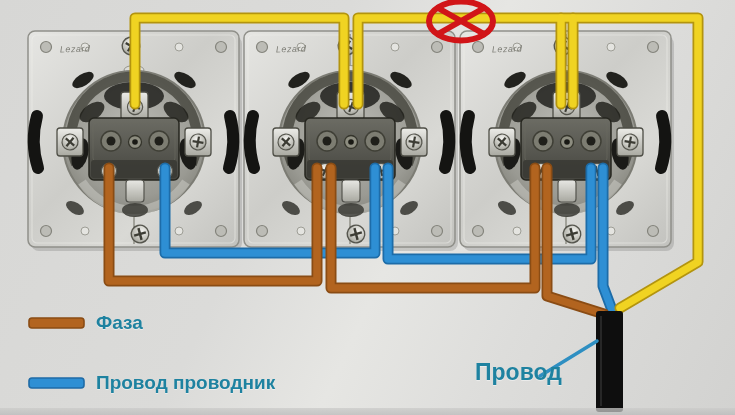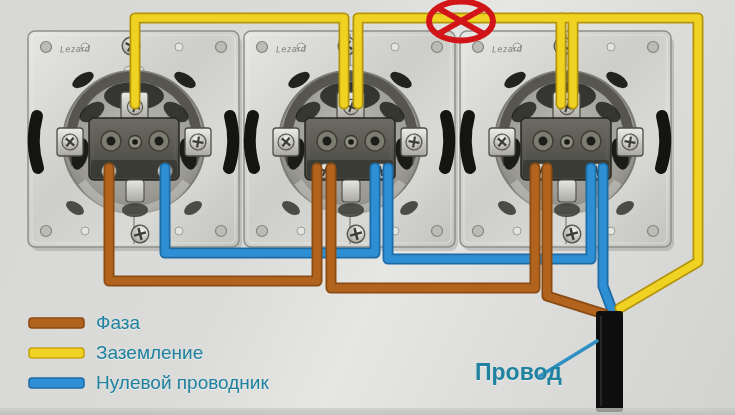--- a/index.html
+++ b/index.html
@@ -4,21 +4,21 @@
 <style>
   html,body{margin:0;padding:0;background:#d8d8d6;}
   .stage{
     position:relative;width:735px;height:415px;overflow:hidden;
     background:linear-gradient(115deg,#d7d7d5 0%,#dbdbd9 38%,#e6e6e3 55%,#dddddb 72%,#d2d2d0 100%);
     font-family:"Liberation Sans",sans-serif;
   }
   .diagram-svg{position:absolute;left:0;top:0;}
   .legend{position:absolute;left:0;top:0;width:100%;height:100%;pointer-events:none;}
   .legend-row{position:absolute;left:28px;display:flex;align-items:center;gap:11px;height:24px;}
-  .legend-label{color:#1e82a0;font-weight:normal;font-size:19px;line-height:24px;white-space:nowrap;
+  .legend-label{color:#1e82a0;font-weight:bold;font-size:19px;line-height:24px;white-space:nowrap;
     text-shadow:0 1px 0 rgba(255,255,255,.45);}
   .cable-label{position:absolute;left:452px;top:359px;color:#1e82a0;font-weight:bold;font-size:23px;
     text-shadow:0 1px 0 rgba(255,255,255,.45);margin-left:23px;}
   .brand{position:absolute;font-style:italic;font-size:9px;color:#6e6e66;letter-spacing:.5px;
     transform:rotate(-2deg);opacity:.85;}
   .bottom-edge{position:absolute;left:0;bottom:0;width:100%;height:7px;
     background:linear-gradient(#cbcbc9,#bababa);opacity:.75;}
 </style>
 </head>
 <body>
@@ -184,30 +184,24 @@
   <div class="brand" style="left:276px;top:44px;">Lezard</div>
   <div class="brand" style="left:492px;top:44px;">Lezard</div>
 
   <div class="legend">
     <div class="legend-row" style="top:311px;">
       <svg width="57" height="12">
         <rect x="1" y="1" width="55" height="10" rx="3" stroke-width="1.6" fill="#b2641f" stroke="#8a4c14"></rect>
       </svg>
       <span class="legend-label">Фаза</span>
     </div>
-    <div class="legend-row" style="top:341px;">
-      <svg width="57" height="12">
-        <rect x="1" y="1" width="55" height="10" rx="3" stroke-width="1.6" fill="#f0d322" stroke="#c7a414"></rect>
-      </svg>
-      <span class="legend-label">Заземление</span>
-    </div>
     <div class="legend-row" style="top:371px;">
       <svg width="57" height="12">
         <rect x="1" y="1" width="55" height="10" rx="3" stroke-width="1.6" fill="#2e8fd4" stroke="#1f6ba6"></rect>
       </svg>
-      <span class="legend-label">Нулевой проводник</span>
+      <span class="legend-label">Провод проводник</span>
     </div>
   </div>
 
   <div class="cable-label">Провод</div>
 
   <div class="bottom-edge"></div>
 </div>
 
 </body></html>

